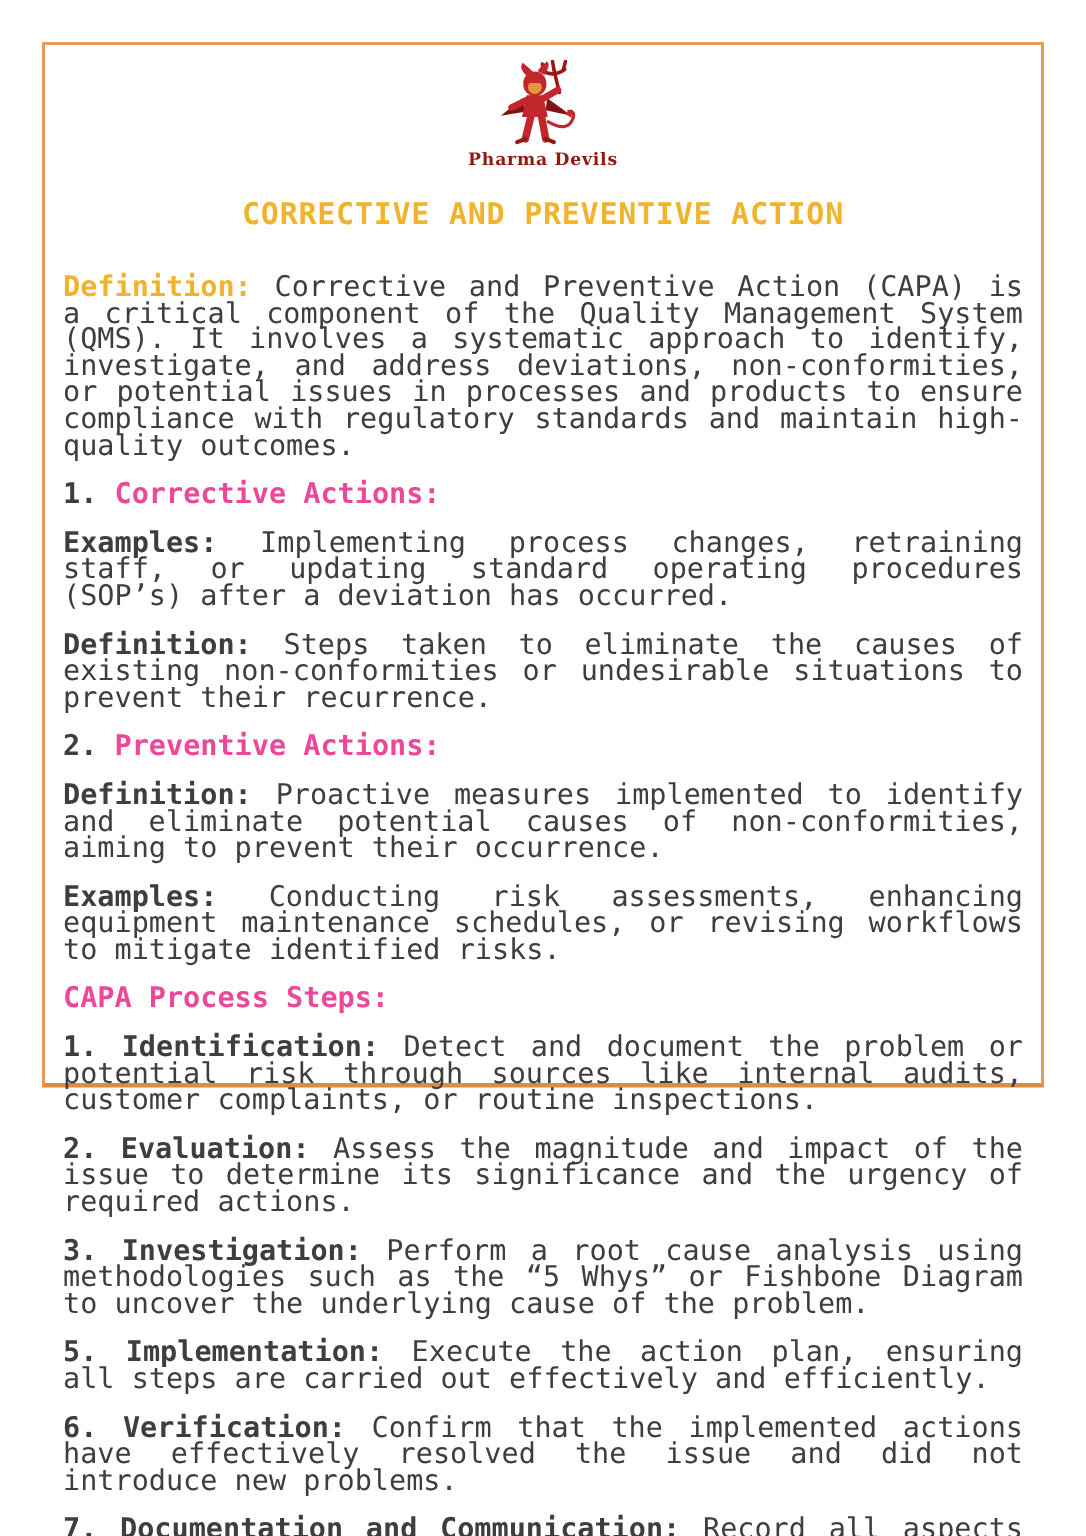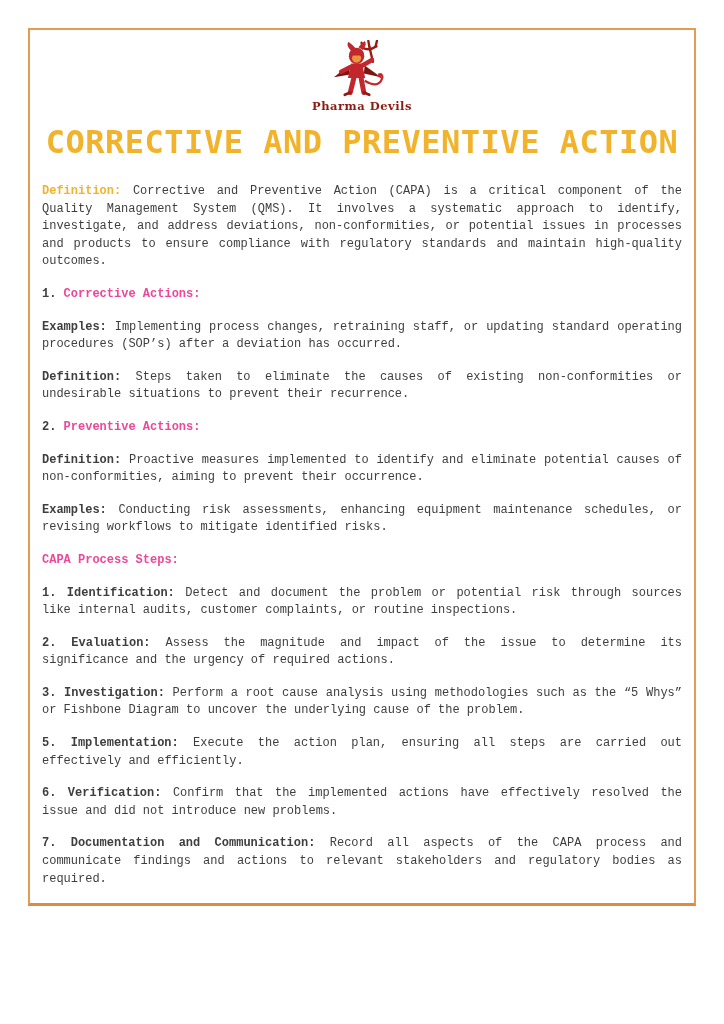--- a/index.html
+++ b/index.html
@@ -1,39 +1,39 @@
 <!DOCTYPE html>
 <html><head>
 <meta charset="utf-8">
 <style>
   html,body{margin:0;padding:0;background:#ffffff;}
   body{
     width:724px;height:1024px;position:relative;overflow:hidden;
     font-family:"DejaVu Sans Mono",monospace;
   }
   .page-frame{
-    position:absolute;left:28px;top:28px;width:668px;height:878px;
+    position:absolute;left:28px;top:28px;width:668px;height:697px;
     border:2px solid #E39B55;border-bottom:3px solid #DE8B3F;
     box-sizing:border-box;background:#ffffff;
   }
   .content{padding:8px 12px 0 12px;}
   .logo-block{text-align:center;margin-top:2px;line-height:0;}
   .brand-name{
     font-family:"DejaVu Serif",serif;font-weight:bold;
     color:#8E1B12;font-size:11.5px;line-height:14px;letter-spacing:0.5px;
     margin-top:1px;
   }
   .page-title{
-    text-align:center;font-weight:bold;font-size:32px;line-height:30px;
+    text-align:center;font-weight:bold;font-size:20px;line-height:30px;
     color:#F2B32C;letter-spacing:0.5px;margin:14px 0 0 0;
     font-family:"DejaVu Sans Mono",monospace;
   }
   p.para{
-    margin:15px 0 0 0;font-size:12px;line-height:17.6px;
-    color:#3E3E3E;text-align:justify;font-family:Liberation Mono, monospace;
+    margin:15px 0 0 0;font-size:19px;line-height:17.6px;
+    color:#3E3E3E;text-align:justify;
   }
   p.para.first{margin-top:26px;}
   b.gold{color:#F0B32E;}
   b.orange{color:#ec4899;}
   b.dark{color:#3E3E3E;}
 </style>
 </head>
 <body>
 
 <div class="page-frame">

